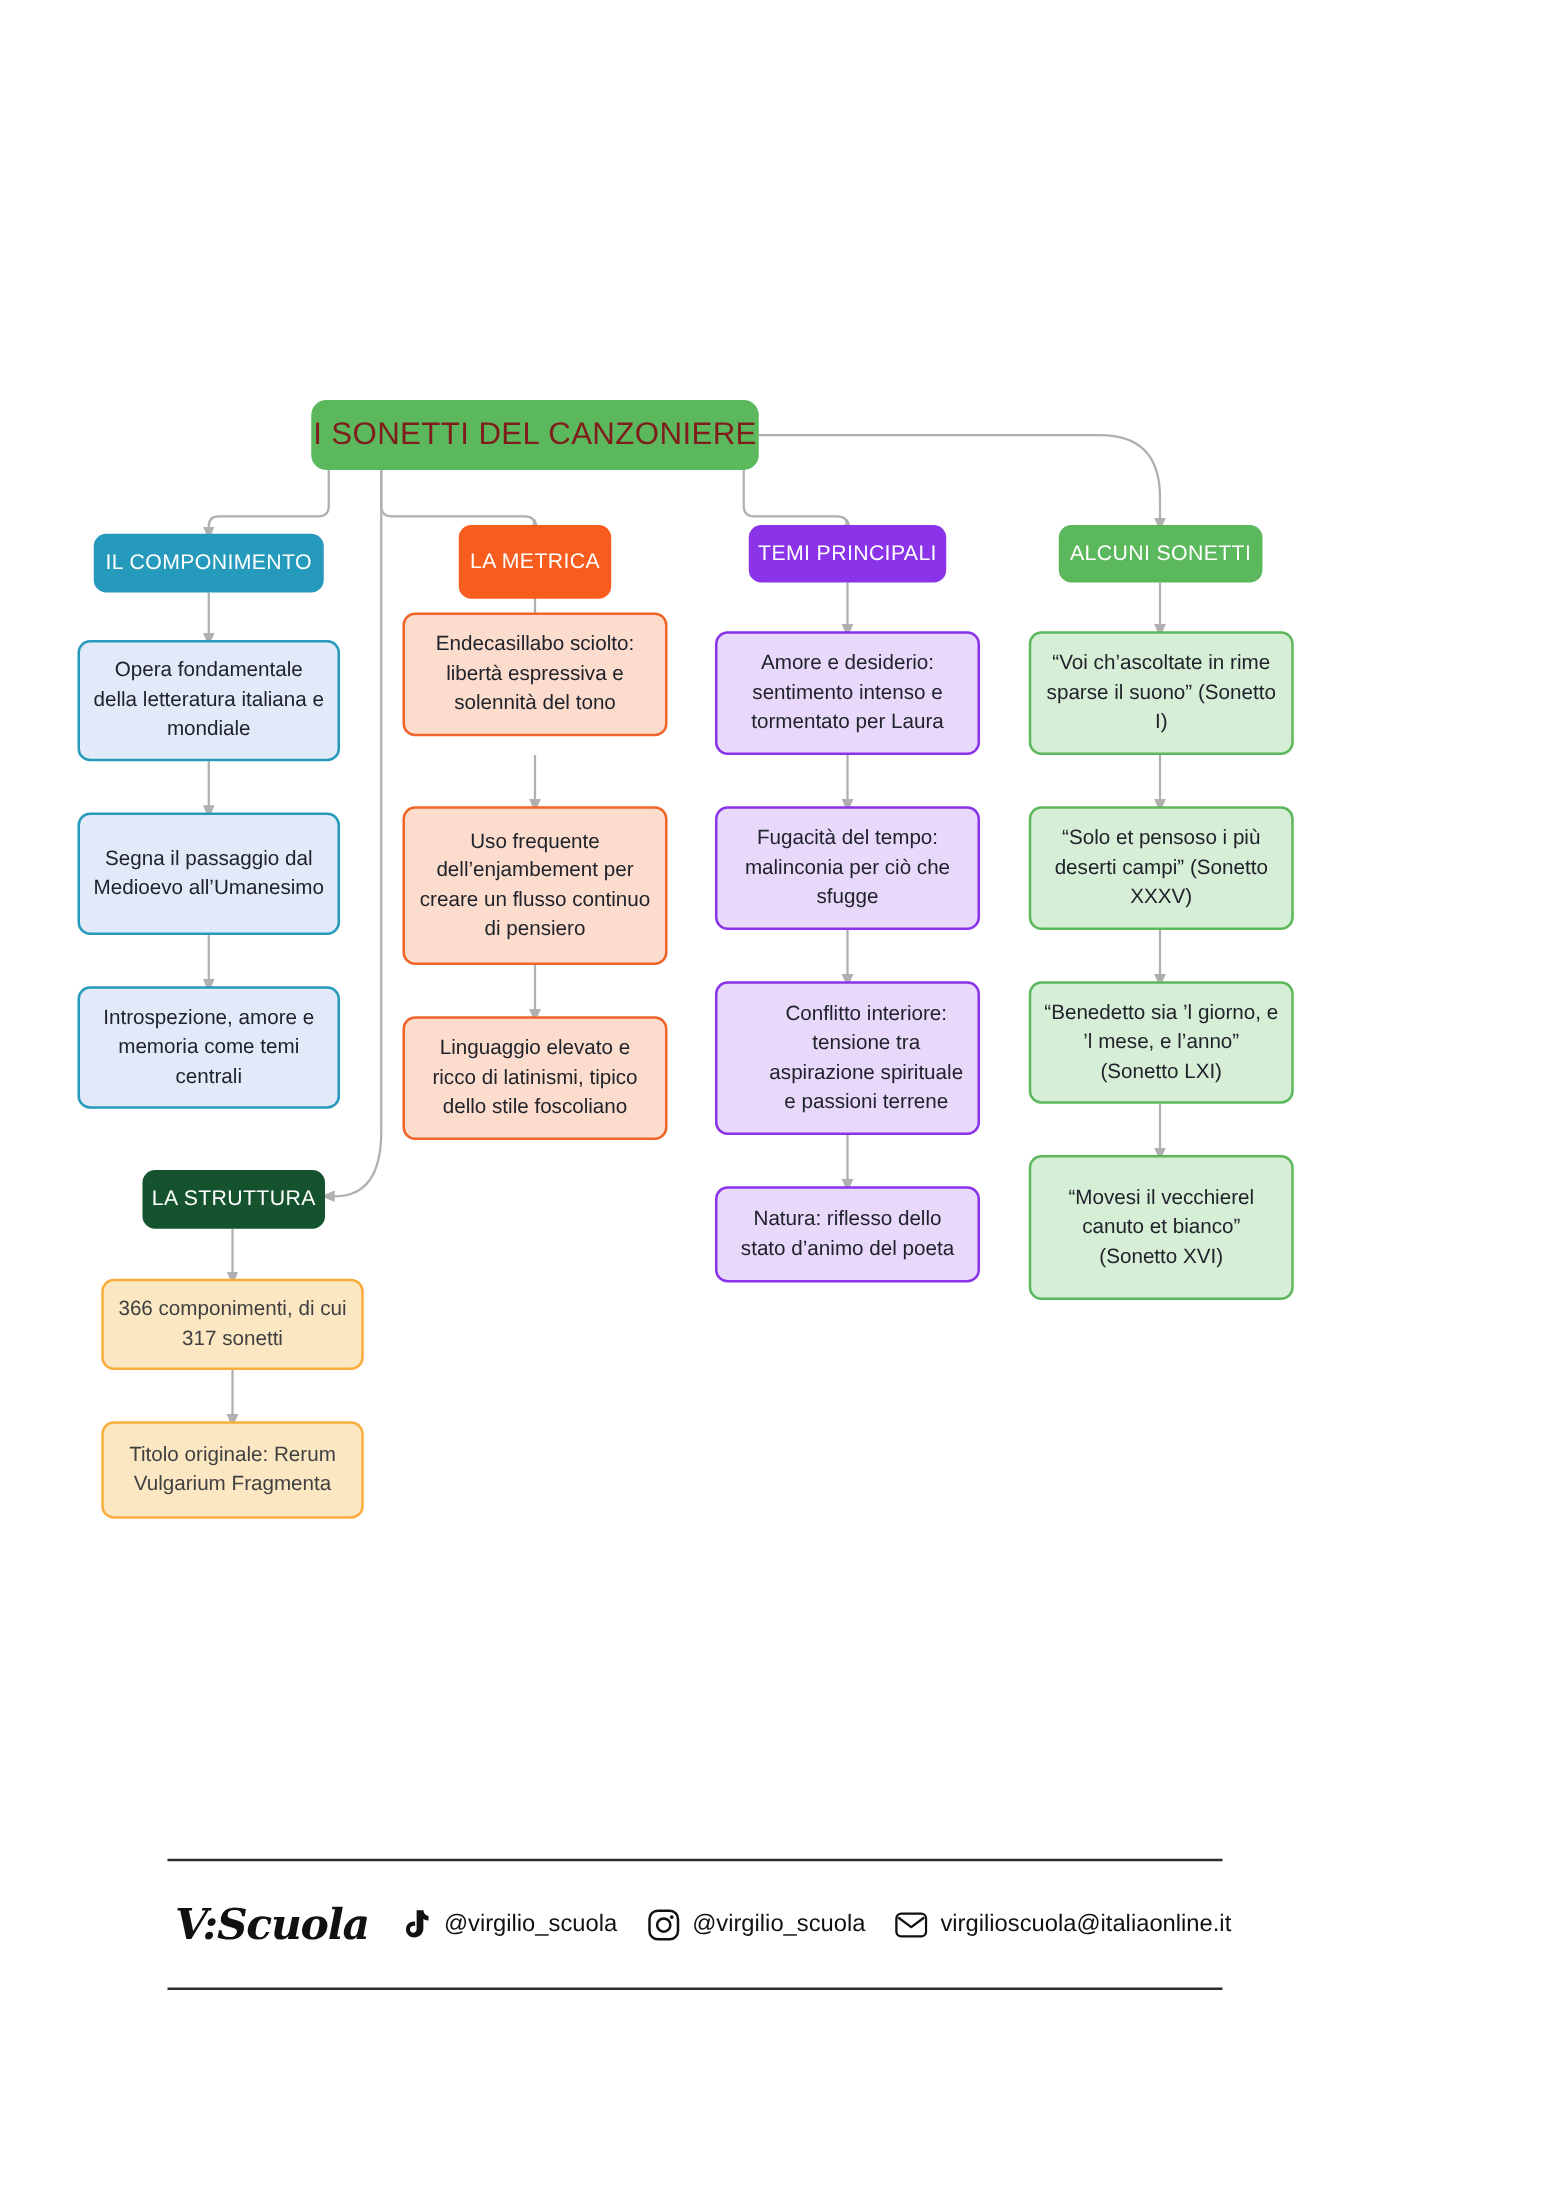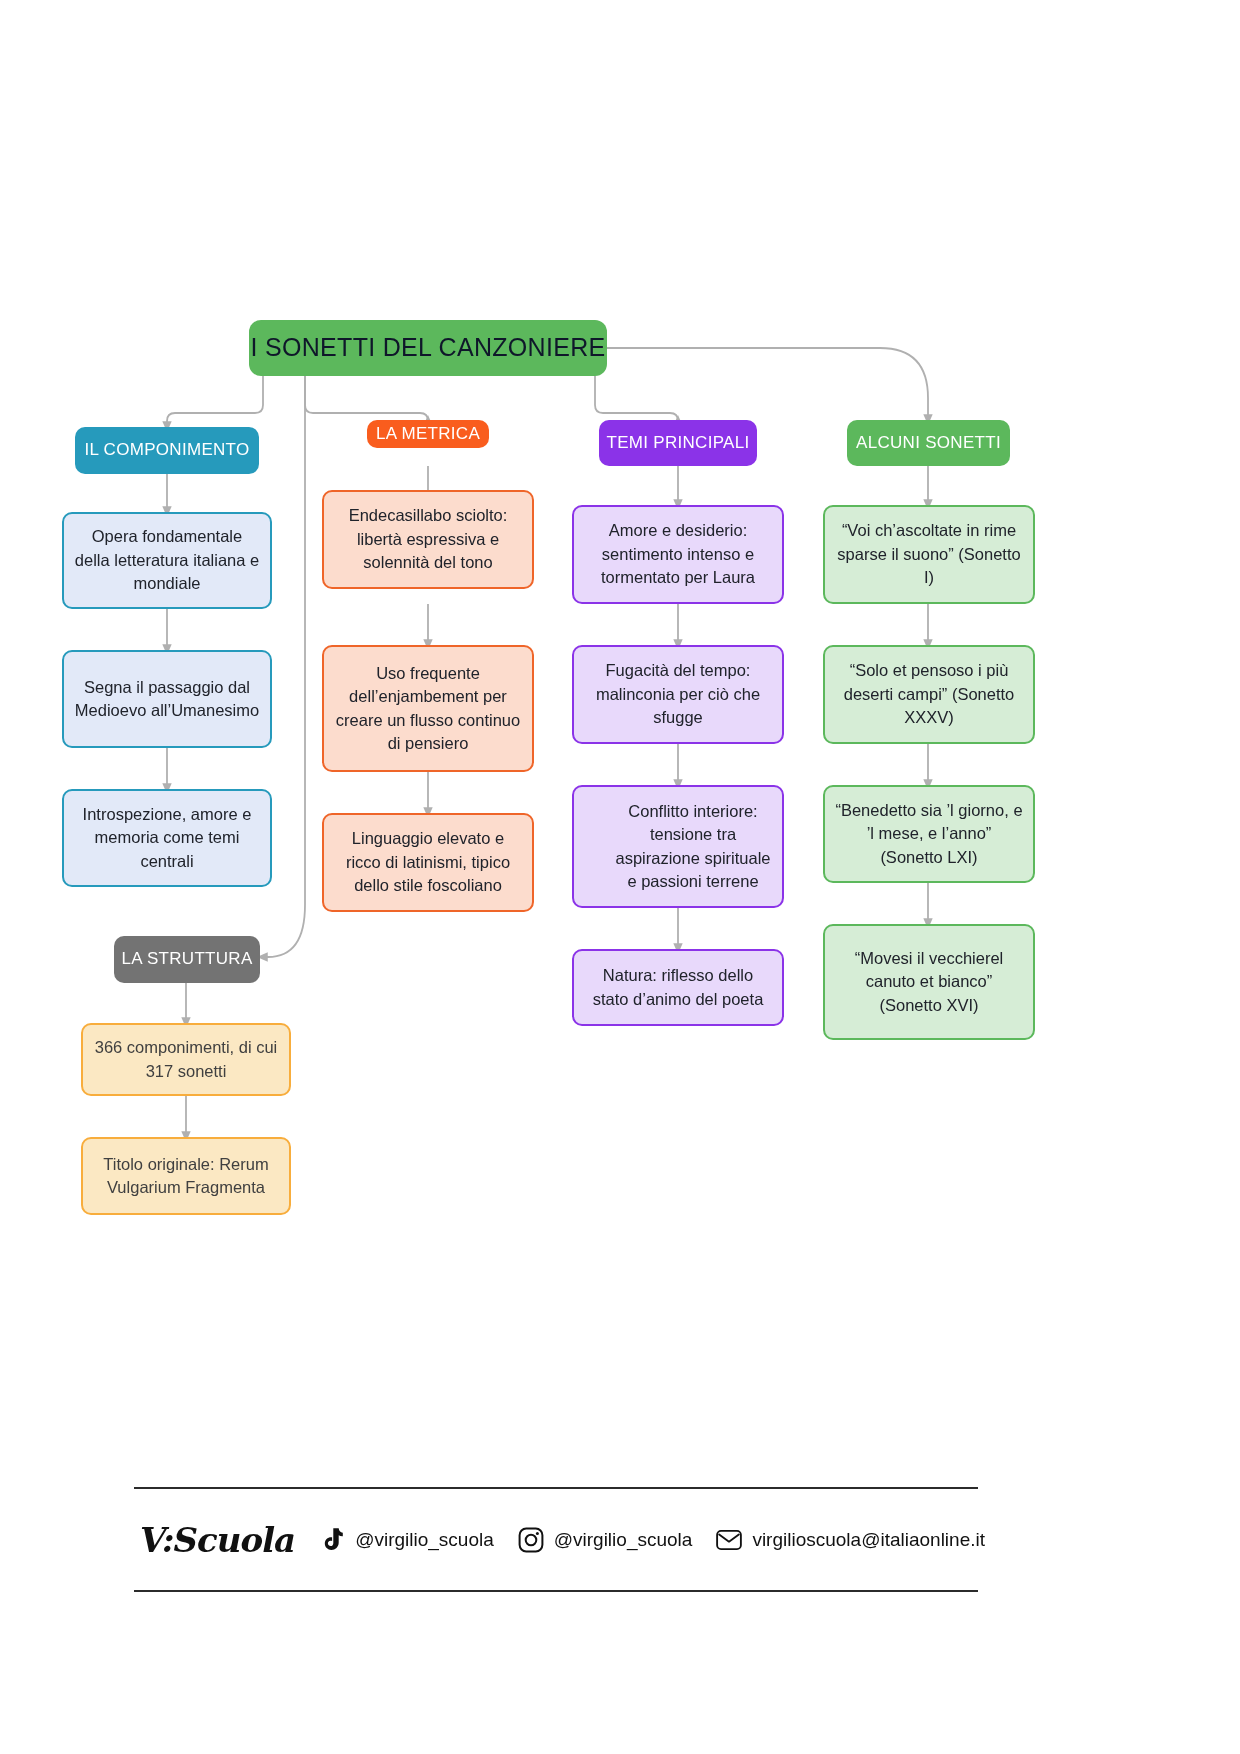--- a/index.html
+++ b/index.html
@@ -34,39 +34,39 @@
     align-items: center;
     justify-content: center;
     text-align: center;
     border-radius: 10px;
     line-height: 1.42;
   }
 
   
   .root {
     background: #5cb85c;
-    color: #0f172a;
+    color: #7f1d1d;
     font-size: 25px;
     letter-spacing: 0.3px;
     border-radius: 12px;
     align-items: center;
   }
 
   
   .cat {
     color: #ffffff;
     font-size: 17px;
     letter-spacing: 0.3px;
     border-radius: 10px;
   }
   .cat.blue   { background: #269abc; }
   .cat.orange { background: #f95d1e; }
   .cat.purple { background: #8b33e8; }
   .cat.green  { background: #5cb85c; }
-  .cat.amber  { background: #737373; }
+  .cat.amber  { background: #14532d; }
 
   
   .card {
     font-size: 16.5px;
     border-width: 2px;
     border-style: solid;
     border-radius: 10px;
     padding: 6px 10px;
   }
   .card.blue   { background: #e2e9f8; border-color: #269abc; color: #20232b; }
@@ -199,21 +199,21 @@
     <span>LA STRUTTURA</span>
   </div>
 
   <div class="node card amber" style="left:81px; top:1023px; width:210px; height:73px;">
     <span>366 componimenti, di cui 317 sonetti</span>
   </div>
   <div class="node card amber" style="left:81px; top:1137px; width:210px; height:78px;">
     <span>Titolo originale: Rerum Vulgarium Fragmenta</span>
   </div>
 
-  <div class="node cat orange" style="left:367px; top:420px; width:122px; height:28px;">
+  <div class="node cat orange" style="left:367px; top:420px; width:122px; height:59px;">
     <span>LA METRICA</span>
   </div>
 
   <div class="node card orange" style="left:322px; top:490px; width:212px; height:99px;">
     <span>Endecasillabo sciolto: libertà espressiva e solennità del tono</span>
   </div>
   <div class="node card orange" style="left:322px; top:645px; width:212px; height:127px;">
     <span>Uso frequente dell’enjambement per creare un flusso continuo di pensiero</span>
   </div>
   <div class="node card orange" style="left:322px; top:813px; width:212px; height:99px;">

